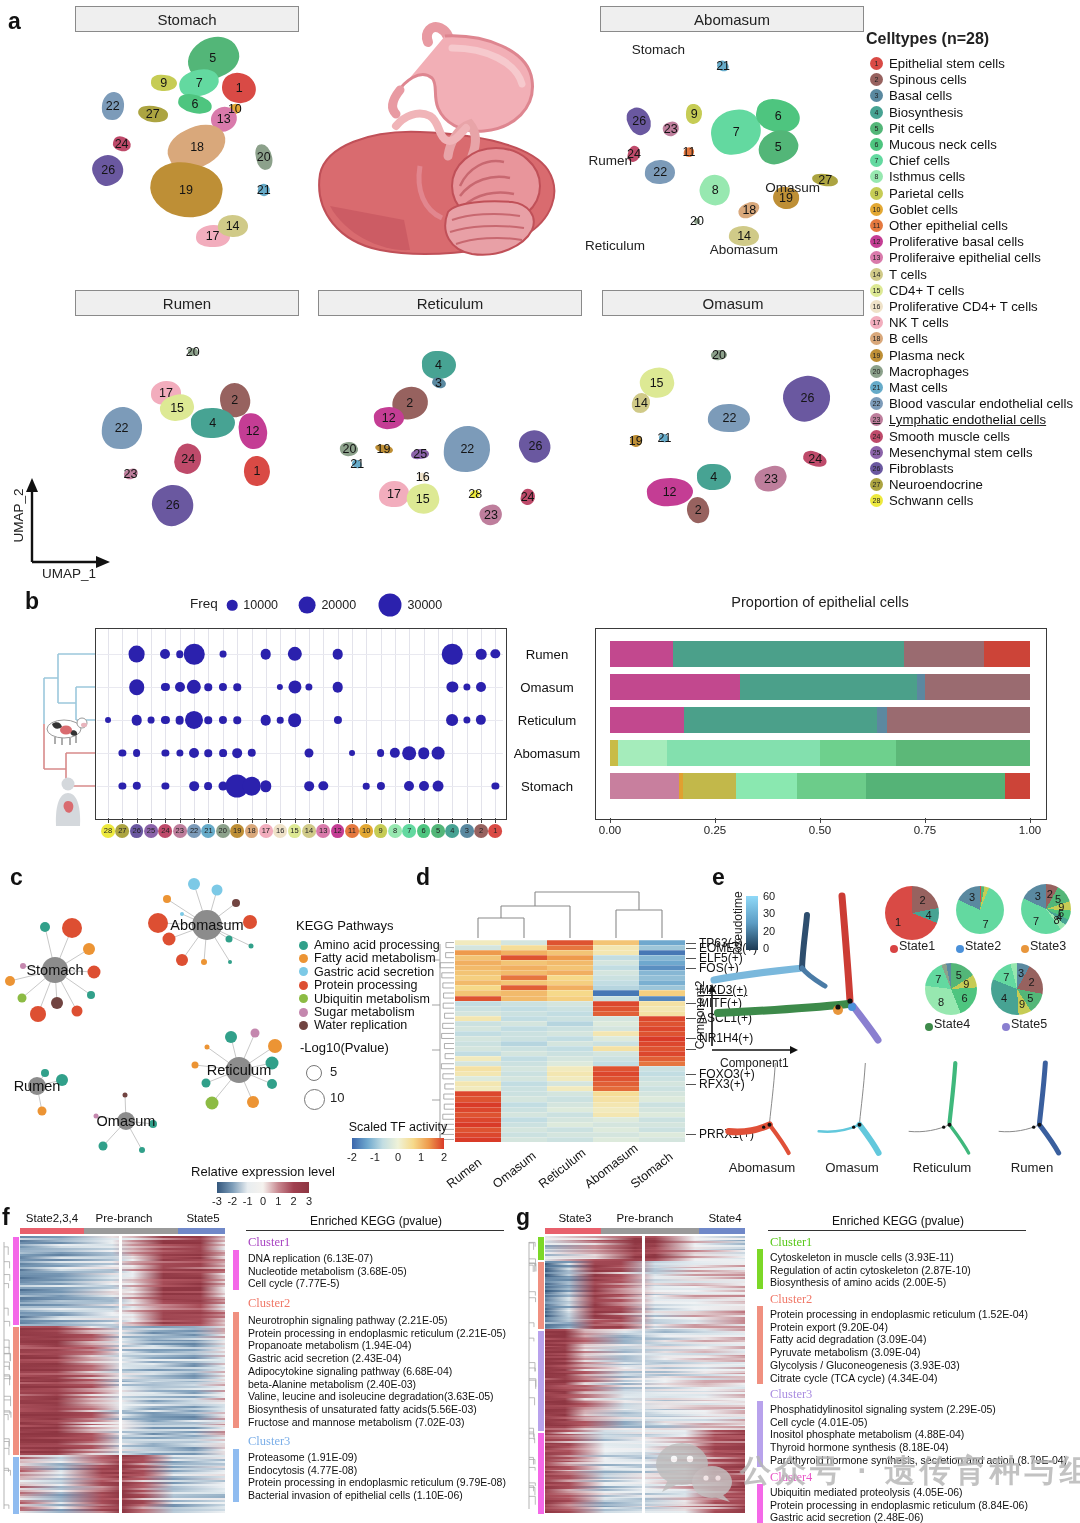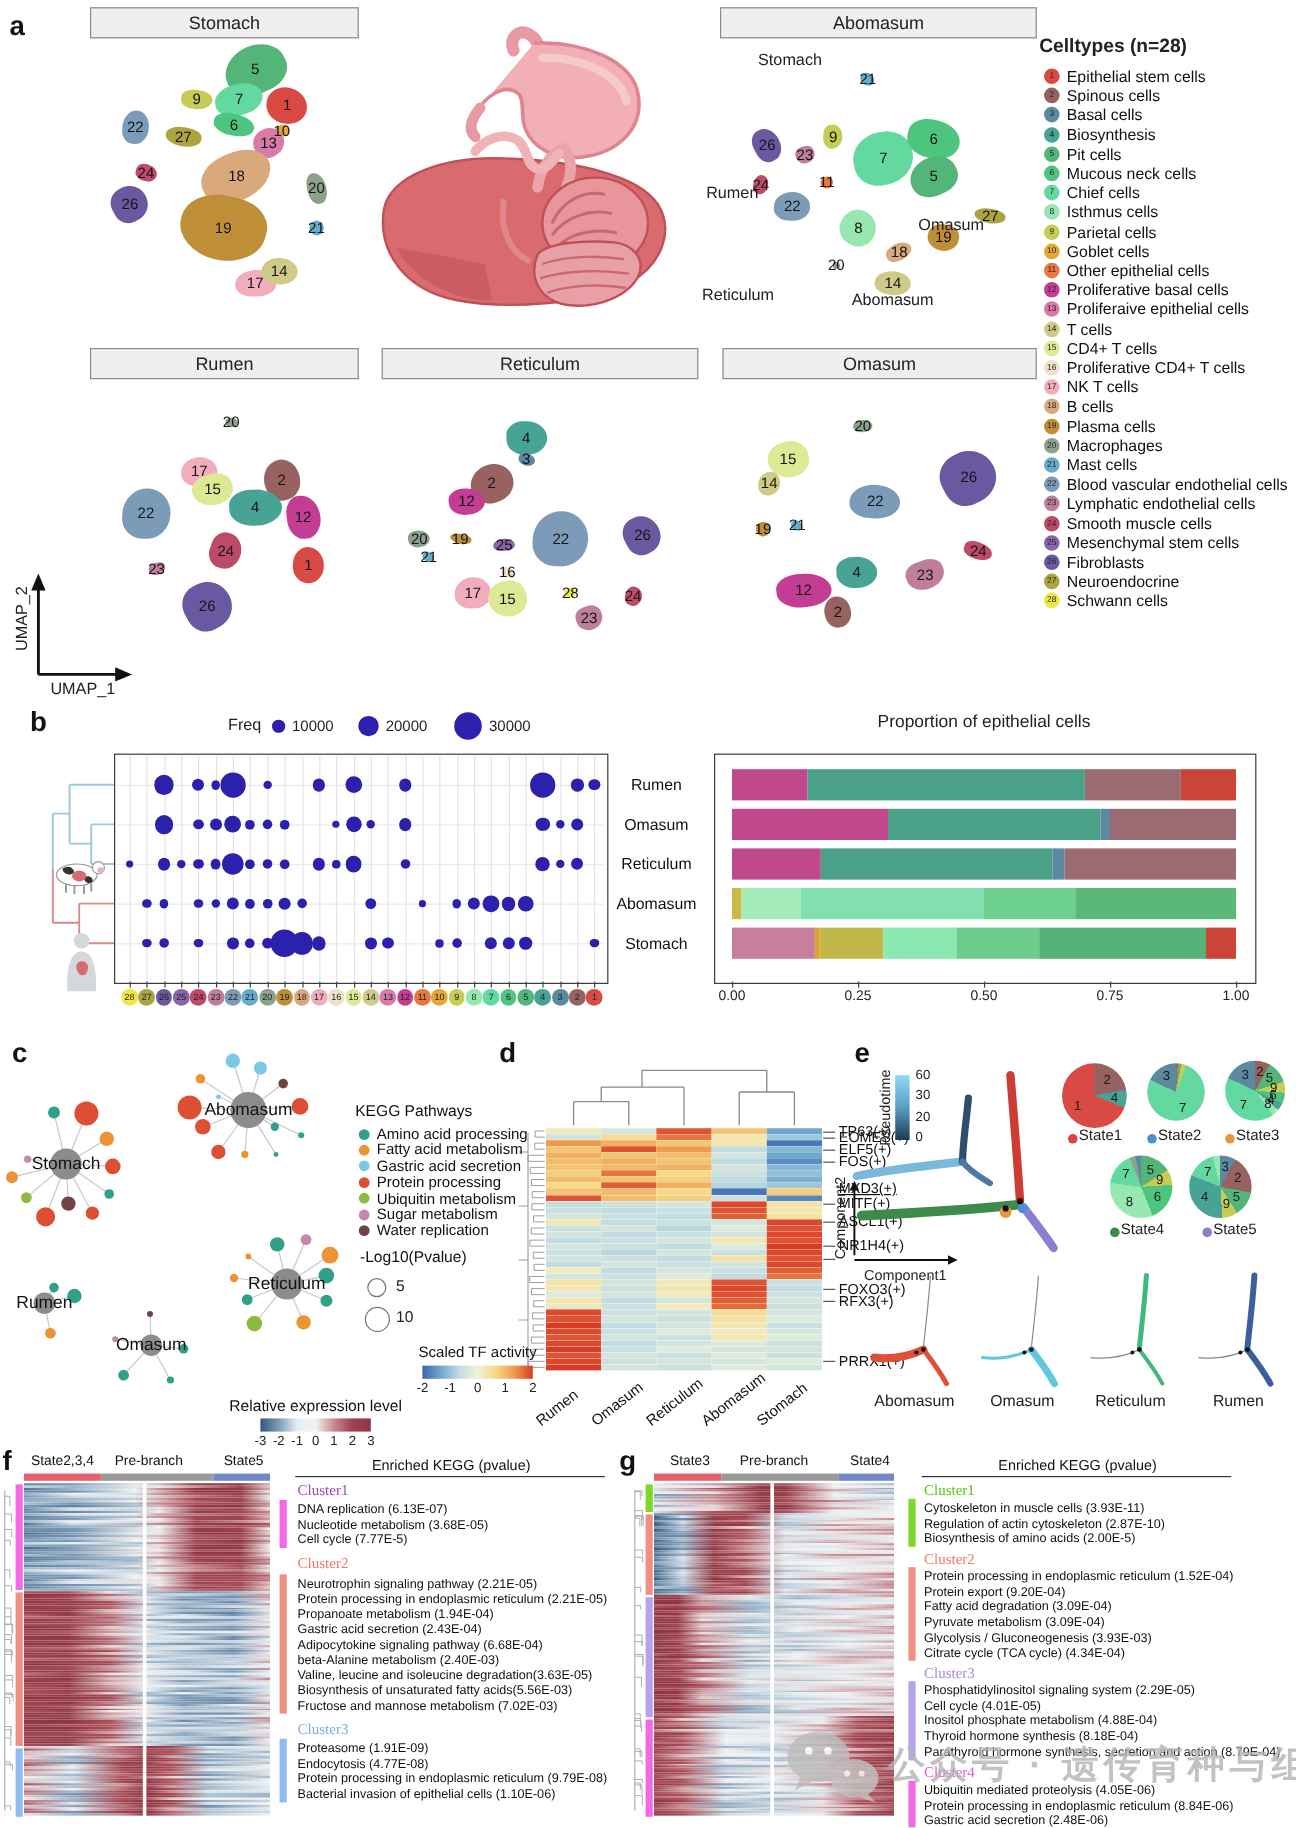--- a/index.html
+++ b/index.html
@@ -397,35 +397,35 @@
     <div class="ct-item" style="left: 870px; top: 315.2px;">
       <div class="ct-dot" style="background: rgb(242, 173, 189);">17</div>
       <span class="ct-label">NK T cells</span>
     </div>
     <div class="ct-item" style="left: 870px; top: 331.4px;">
       <div class="ct-dot" style="background: rgb(217, 168, 123);">18</div>
       <span class="ct-label">B cells</span>
     </div>
     <div class="ct-item" style="left: 870px; top: 347.6px;">
       <div class="ct-dot" style="background: rgb(190, 143, 54);">19</div>
-      <span class="ct-label">Plasma cells</span>
+      <span class="ct-label">Plasma neck</span>
     </div>
     <div class="ct-item" style="left: 870px; top: 363.8px;">
       <div class="ct-dot" style="background: rgb(140, 161, 139);">20</div>
       <span class="ct-label">Macrophages</span>
     </div>
     <div class="ct-item" style="left: 870px; top: 380px;">
       <div class="ct-dot" style="background: rgb(102, 171, 201);">21</div>
       <span class="ct-label">Mast cells</span>
     </div>
     <div class="ct-item" style="left: 870px; top: 396.2px;">
       <div class="ct-dot" style="background: rgb(124, 155, 185);">22</div>
       <span class="ct-label">Blood vascular endothelial cells</span>
     </div>
-    <div class="ct-item" style="left: 870px; top: 412.4px;">
+    <div class="ct-item" style="left: 870px; top: 412.4px; text-decoration: underline;">
       <div class="ct-dot" style="background: rgb(190, 126, 156);">23</div>
       <span class="ct-label">Lymphatic endothelial cells</span>
     </div>
     <div class="ct-item" style="left: 870px; top: 428.6px;">
       <div class="ct-dot" style="background: rgb(190, 74, 106);">24</div>
       <span class="ct-label">Smooth muscle cells</span>
     </div>
     <div class="ct-item" style="left: 870px; top: 444.8px;">
       <div class="ct-dot" style="background: rgb(139, 99, 169);">25</div>
       <span class="ct-label">Mesenchymal stem cells</span>

